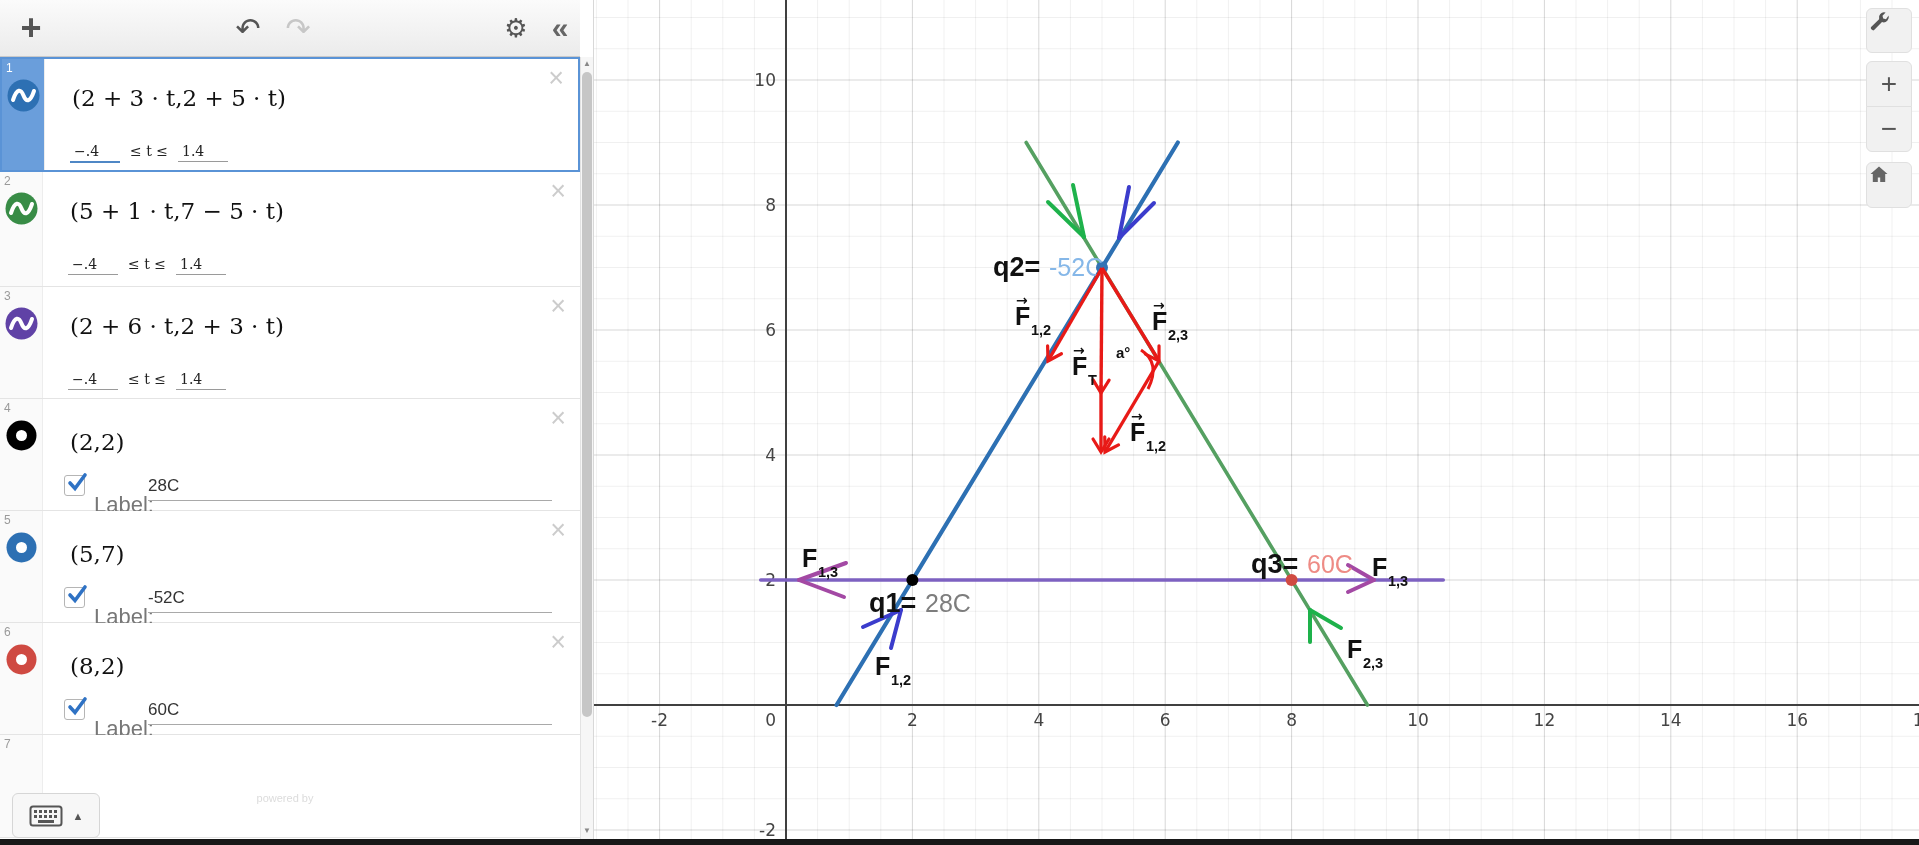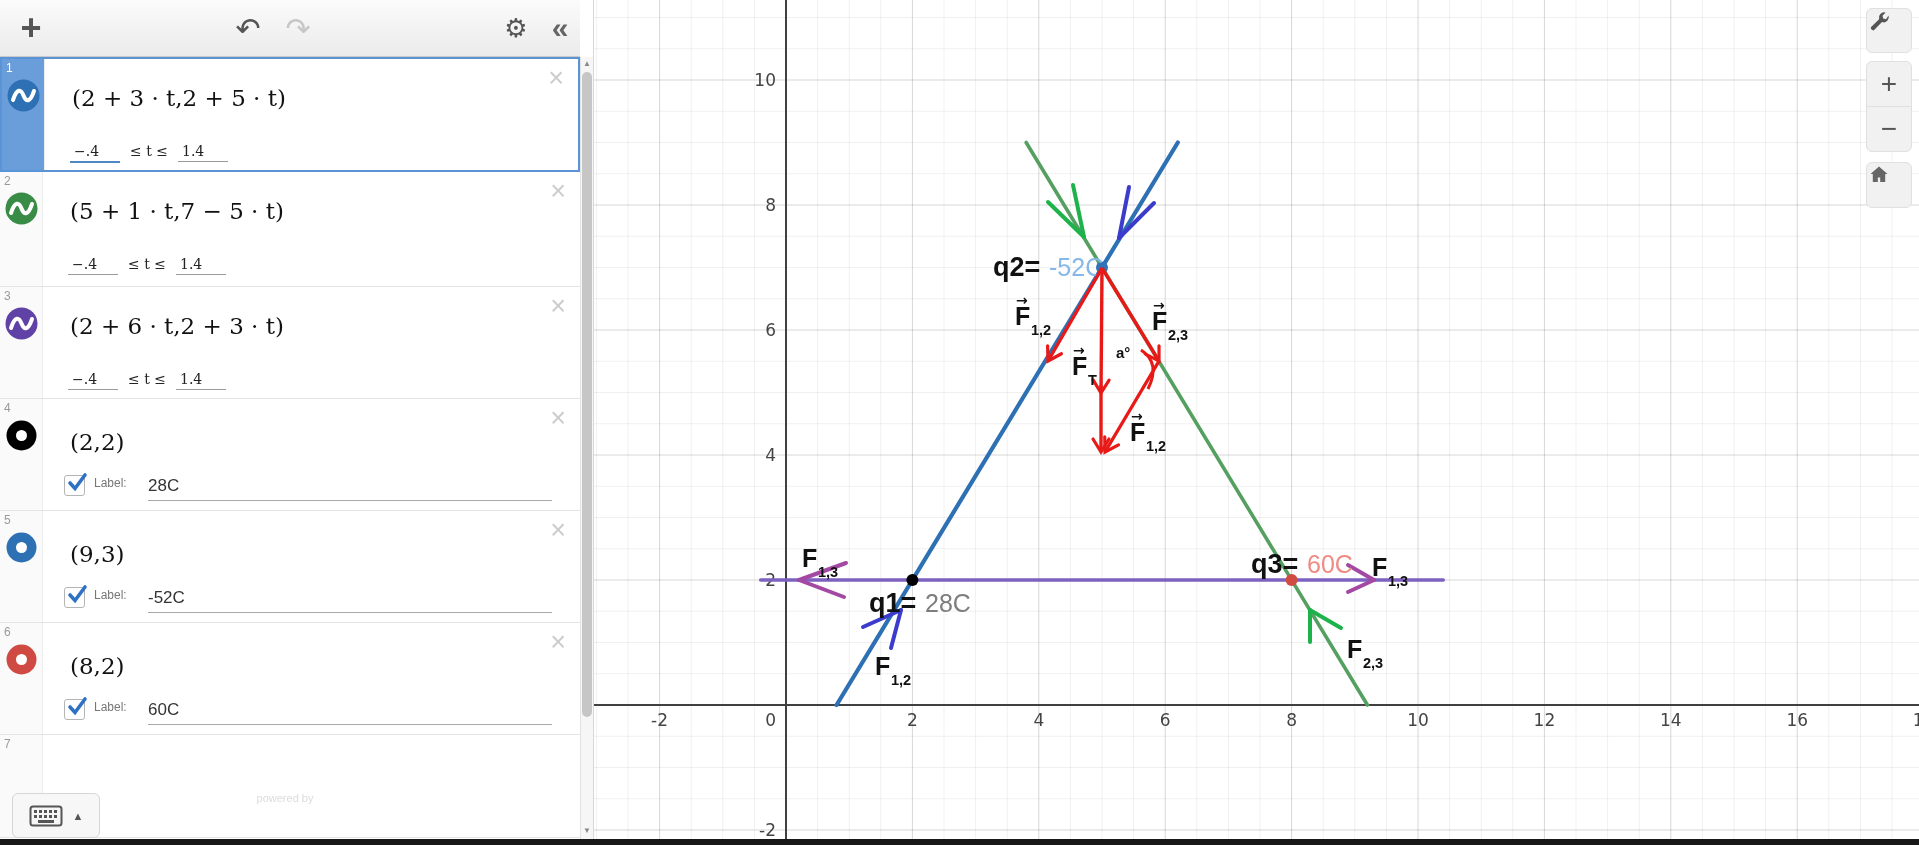--- a/index.html
+++ b/index.html
@@ -29,21 +29,21 @@
   .range-line{position:absolute;left:68px;top:84px;height:34px;font-family:"DejaVu Serif",serif;
     font-size:14px;color:#222;}
   .rng-input{display:inline-block;width:50px;text-align:left;border-bottom:1px solid #9a9a9a;
     padding:0 2px 2px 4px;cursor:text;}
   .rng-input.focused{border-bottom:2px solid #4f87c5;}
   .rng-rel{display:inline-block;margin:0 10px;}
   .label-line{position:absolute;left:64px;top:74px;width:492px;height:34px;}
   .lbl-check{position:absolute;left:0;top:2px;width:21px;height:21px;border:1px solid #b5b5b5;
     border-radius:3px;background:#fff;cursor:pointer;}
   .lbl-check svg{position:absolute;left:1px;top:-4px;overflow:visible;}
-  .lbl-word{position:absolute;left:30px;top:3px;font-size:12px;color:#777;}
+  .lbl-word{position:absolute;left:30px;top:19px;font-size:22px;color:#777;}
   .lbl-value{position:absolute;left:84px;top:3px;right:4px;font-size:17px;color:#333;
     border-bottom:1px solid #a9a9a9;padding-bottom:4px;cursor:text;}
   .row-close{position:absolute;right:14px;top:6px;font-size:27px;color:#ccc;cursor:pointer;line-height:1;}
   #kbd-btn{position:absolute;left:12px;top:793px;width:88px;height:45px;background:#f7f7f7;
     border:1px solid #d6d6d6;border-radius:6px;display:flex;align-items:center;justify-content:center;
     gap:10px;cursor:pointer;color:#555;}
   #watermark{position:absolute;left:180px;top:792px;width:210px;text-align:center;color:#dcdcdc;}
   #watermark .wm1{font-size:11px;}
   #watermark .wm2{font-size:27px;font-weight:bold;letter-spacing:1px;margin-top:-2px;}
   #scrollbar{position:absolute;left:580px;top:57px;width:13px;height:788px;background:#f6f6f6;
@@ -133,21 +133,21 @@
         </div>
       </div>
       <div class="exp-row" style="top: 511px; height: 112px;">
         <div class="gutter">
           <span class="row-num">5</span>
           <svg viewBox="0 0 33 33" class="gicon">
             <circle cx="16.5" cy="16.5" r="15" fill="#2d70b3"></circle>
             <circle cx="16.5" cy="16.5" r="5.5" fill="#fff"></circle>
           </svg>
         </div>
-        <div class="exp-math pt-math">(9,3)</div>
+        <div class="exp-math pt-math">(5,7)</div>
         <div class="row-close">×</div>
         <div class="label-line">
           <div class="lbl-check">
             <svg width="22" height="22" viewBox="0 0 22 22">
               <path d="M4 11 L9 16.5 L19 3" stroke="#2f72c4" stroke-width="3.6" fill="none" stroke-linecap="round"></path>
             </svg>
           </div>
           <span class="lbl-word">Label:</span>
           <span class="lbl-value">-52C</span>
         </div>

